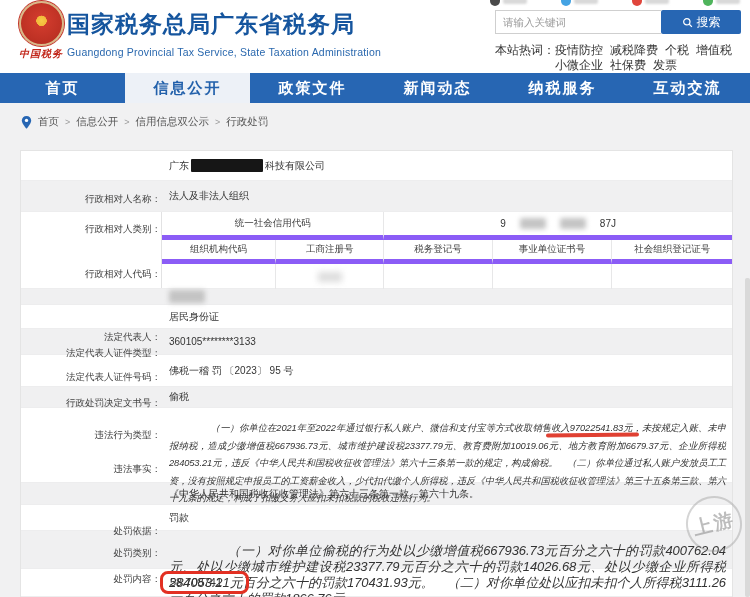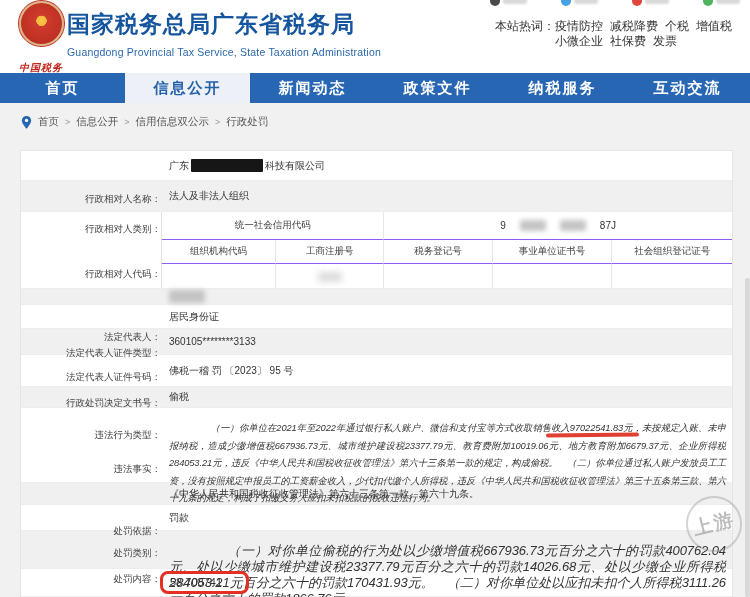--- a/index.html
+++ b/index.html
@@ -20,21 +20,21 @@
   .ticon .tlabel { width: 24px; height: 6px; background: #d9d9d9; border-radius: 2px; filter: blur(1px); }
 
   
   .site-header { position: absolute; left: 0; top: 0; width: 750px; height: 73px; background: #ffffff; }
   .logo { position: absolute; left: 13px; top: 1px; width: 56px; text-align: center; }
   .emblem {
     width: 45px; height: 45px; margin: 0 auto; border-radius: 50%;
     background: radial-gradient(circle at 50% 44%, #f7c948 0%, #f2b83a 15%, #cf3a2c 16%, #b02a1e 95%);
     box-shadow: inset 0 0 0 2px #d9b98a, 0 0 0 1px #c23327;
   }
-  .logo-caption { margin-top: 15px; font-size: 10px; font-weight: bold; font-style: italic; color: #c2281c; letter-spacing: 1px; white-space: nowrap; }
+  .logo-caption { margin-top: 1px; font-size: 10px; font-weight: bold; font-style: italic; color: #c2281c; letter-spacing: 1px; white-space: nowrap; }
   .titles { position: absolute; left: 67px; top: 9px; }
   .site-title { font-size: 23px; font-weight: 800; color: #15559e; letter-spacing: 1px; }
   .site-subtitle { margin-top: 6px; font-size: 10.5px; color: #2a68ae; letter-spacing: 0.2px; }
 
   .header-right { position: absolute; right: 9px; top: 10px; width: 246px; }
   .search-row { display: flex; height: 24px; }
   .search-input {
     flex: 1; height: 24px; border: 1px solid #cfcfcf; border-right: none;
     padding: 0 7px; font-size: 10.5px; color: #333; outline: none; background: #fff;
     font-family: inherit;
@@ -90,21 +90,21 @@
   
   .black-redact { display: inline-block; width: 72px; height: 13px; background: #161616; border-radius: 1px; filter: blur(0.7px); vertical-align: -2px; margin: 0 2px; }
   .blur-redact { display: inline-block; background: #c4c4c4; filter: blur(2.5px); border-radius: 2px; vertical-align: -2px; }
   .rep-blur { width: 36px; height: 13px; }
   .code-blur { width: 26px; height: 11px; }
   .smudge { width: 24px; height: 10px; background: #dddddd; filter: blur(3px); display: inline-block; }
 
   
   .codes-grid { flex: 1; min-width: 0; display: grid; grid-template-columns: 20% 19% 19% 21% 21%; grid-template-rows: 28px 24px 25px; border-left: 1px solid #e2e2e3; }
   .cg-cell {
-    border-right: 1px solid #e7e7e8; border-bottom: 1px solid #8b5cf6;
+    border-right: 1px solid #e7e7e8; border-bottom: 5px solid #8b5cf6;
     display: flex; align-items: center; justify-content: center;
     font-size: 9.5px; color: #414141; overflow: hidden;
   }
   .cg-cell:nth-child(5n+0) { }
   .cg-last { border-right: none; }
   .cg-bottom { border-bottom: none; }
   .credit-val { display: flex; align-items: center; gap: 14px; font-size: 10px; color: #333; }
 
   
   .facts-highlight { position: relative; white-space: nowrap; }
@@ -156,40 +156,50 @@
 <header class="site-header">
   <div class="logo">
     <div class="emblem"></div>
     <div class="logo-caption">中国税务</div>
   </div>
   <div class="titles">
     <div class="site-title">国家税务总局广东省税务局</div>
     <div class="site-subtitle">Guangdong Provincial Tax Service, State Taxation Administration</div>
   </div>
   <div class="header-right">
+    <div class="search-row">
+      <input class="search-input" type="text" placeholder="请输入关键词" style="">
+      <button class="search-btn">
+        <svg width="11" height="11" viewBox="0 0 16 16">
+          <circle cx="7" cy="7" r="4.6" fill="none" stroke="#ffffff" stroke-width="1.8"></circle>
+          <line x1="10.6" y1="10.6" x2="14.4" y2="14.4" stroke="#ffffff" stroke-width="1.8"></line>
+        </svg>
+        <span>搜索</span>
+      </button>
+    </div>
     <div class="hotwords">
       <span class="hotwords-label">本站热词：</span>
       <span class="hotwords-links">
         <a class="hotword">疫情防控</a>
         <a class="hotword">减税降费</a>
         <a class="hotword">个税</a>
         <a class="hotword">增值税</a>
         <a class="hotword">小微企业</a>
         <a class="hotword">社保费</a>
         <a class="hotword">发票</a>
       </span>
     </div>
   </div>
 </header>
 
 <nav class="nav">
   <div class="nav-item">首页</div>
   <div class="nav-item active">信息公开</div>
+  <div class="nav-item">政策文件</div>
   <div class="nav-item">新闻动态</div>
-  <div class="nav-item">政策文件</div>
   <div class="nav-item">纳税服务</div>
   <div class="nav-item">互动交流</div>
 </nav>
 
 <div class="breadcrumb">
   <svg width="11" height="13" viewBox="0 0 16 20">
     <path d="M8 0C3.9 0 .8 3.1.8 7c0 5.2 7.2 12.6 7.2 12.6S15.2 12.2 15.2 7C15.2 3.1 12.1 0 8 0z" fill="#2766b3"></path>
     <circle cx="8" cy="6.8" r="2.6" fill="#ffffff"></circle>
   </svg>
   <a class="crumb">首页</a>

